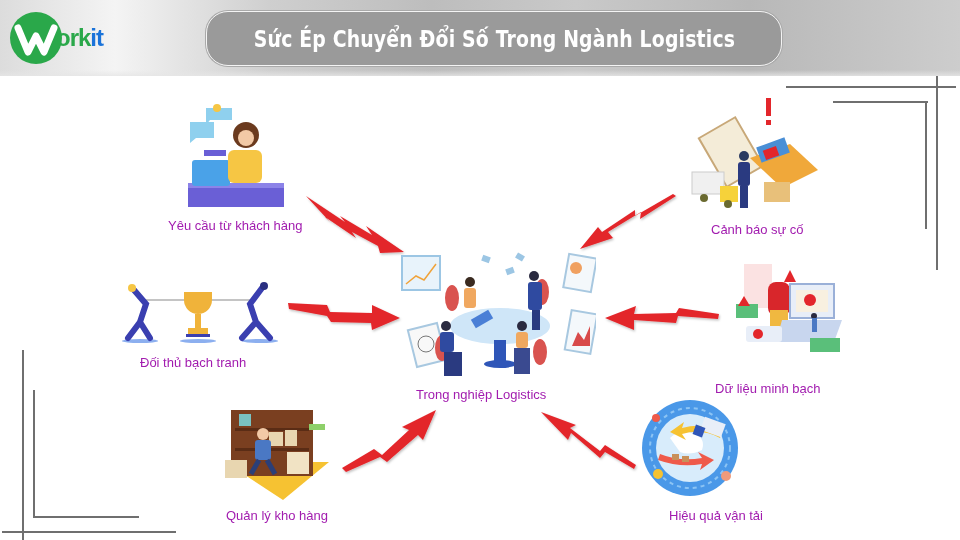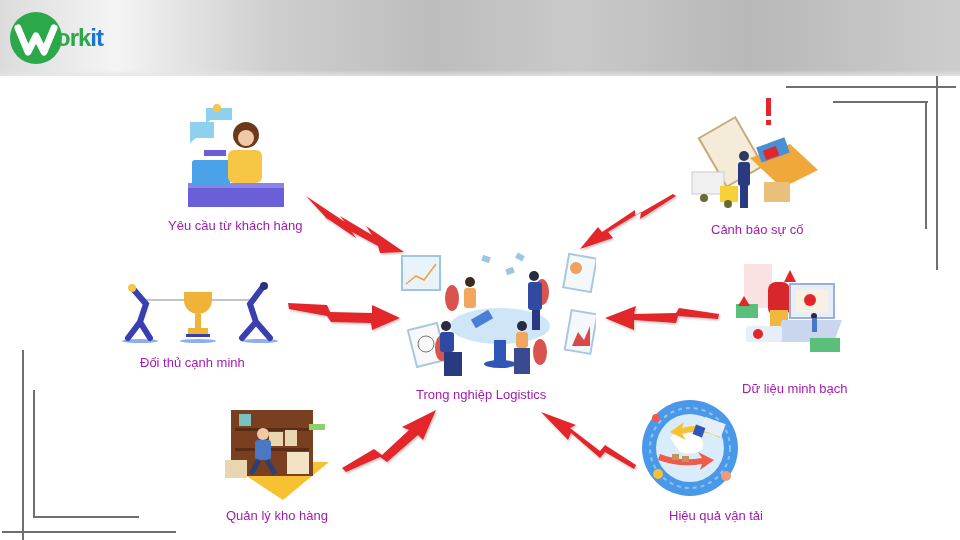--- a/index.html
+++ b/index.html
@@ -58,20 +58,23 @@
     <div class="logo-w">
       <svg width="52" height="52" viewBox="0 0 52 52">
         <path d="M8 16 L18 40 L26 24 L34 40 L44 16" fill="none" stroke="#ffffff" stroke-width="7" stroke-linejoin="round" stroke-linecap="round"></path>
       </svg>
     </div>
     <div class="logo-text">
       <span class="g">ork</span><span class="b">it</span>
     </div>
   </div>
 
+  <div class="title-pill">
+    <span class="title-text">Sức Ép Chuyển Đổi Số Trong Ngành Logistics</span>
+  </div>
 </div>
 
 <div class="frame-line" style="left:786px;top:86px;width:170px;height:2px;"></div>
 <div class="frame-line" style="left:936px;top:76px;width:2px;height:194px;"></div>
 <div class="frame-line" style="left:833px;top:101px;width:95px;height:2px;"></div>
 <div class="frame-line" style="left:925px;top:101px;width:2px;height:128px;"></div>
 
 <div class="frame-line" style="left:22px;top:350px;width:2px;height:190px;"></div>
 <div class="frame-line" style="left:2px;top:531px;width:174px;height:2px;"></div>
 <div class="frame-line" style="left:33px;top:390px;width:2px;height:127px;"></div>
@@ -133,21 +136,21 @@
     <line x1="30" y1="18" x2="142" y2="18" stroke="#8a8a8a" stroke-width="1.2"></line>
     <path d="M22 8 L34 22 L28 40 L16 56 M28 40 L38 56" stroke="#3a3fb0" stroke-width="6" fill="none" stroke-linecap="round"></path>
     <circle cx="20" cy="6" r="4" fill="#f6c644"></circle>
     <path d="M150 6 L138 22 L144 40 L130 56 M144 40 L158 56" stroke="#3a3fb0" stroke-width="6" fill="none" stroke-linecap="round"></path>
     <circle cx="152" cy="4" r="4" fill="#2a2f80"></circle>
     <path d="M72 10 h28 v8 a14 14 0 0 1 -28 0 z" fill="#f0b33a"></path>
     <rect x="83" y="32" width="6" height="14" fill="#f0b33a"></rect>
     <rect x="76" y="46" width="20" height="6" fill="#f0b33a"></rect>
     <rect x="74" y="52" width="24" height="3" fill="#3a3fb0"></rect>
   </svg>
-  <div class="node-label" style="left:140px;top:355px;">Đối thủ cạnh minh</div>
+  <div class="node-label" style="left:140px;top:355px;">Đối thủ bạch tranh</div>
 </div>
 
 <div class="node">
   <svg class="illus" style="left:225px;top:402px;" width="104" height="98" viewBox="0 0 104 98">
     <polygon points="0,60 104,60 58,98" fill="#f6c232"></polygon>
     <rect x="6" y="8" width="82" height="66" fill="#7a3f20"></rect>
     <rect x="10" y="26" width="74" height="3" fill="#5a2c15"></rect>
     <rect x="10" y="46" width="74" height="3" fill="#5a2c15"></rect>
     <rect x="14" y="12" width="12" height="12" fill="#7ac2c2"></rect>
     <rect x="44" y="30" width="14" height="14" fill="#e8d6b0"></rect>
@@ -234,21 +237,21 @@
     <circle cx="80" cy="40" r="6" fill="#e3262b"></circle>
     <polygon points="52,60 112,60 104,82 46,82" fill="#c8d6ee"></polygon>
     <rect x="6" y="44" width="22" height="14" fill="#5abf7a"></rect>
     <polygon points="14,36 20,46 8,46" fill="#e3262b"></polygon>
     <rect x="16" y="66" width="36" height="16" rx="3" fill="#e8eef8"></rect>
     <circle cx="28" cy="74" r="5" fill="#e3262b"></circle>
     <rect x="80" y="78" width="30" height="14" fill="#5abf7a"></rect>
     <circle cx="84" cy="56" r="3" fill="#2a2a40"></circle>
     <rect x="82" y="58" width="5" height="14" fill="#4a78c4"></rect>
   </svg>
-  <div class="node-label" style="left:742px;top:381px;">Dữ liệu minh bạch</div>
+  <div class="node-label" style="left:715px;top:381px;">Dữ liệu minh bạch</div>
 </div>
 
 <div class="node">
   <svg class="illus" style="left:640px;top:398px;" width="100" height="100" viewBox="0 0 100 100">
     <circle cx="50" cy="50" r="48" fill="#4a98e8"></circle>
     <circle cx="50" cy="50" r="40" fill="none" stroke="#8cc4f4" stroke-width="2" stroke-dasharray="4 4"></circle>
     <circle cx="50" cy="50" r="34" fill="#d8ecfb"></circle>
     <path d="M30 40 Q40 30 54 36 Q66 40 62 52 Q50 58 40 54 Z" fill="#ffffff"></path>
     <path d="M20 56 Q40 64 62 60 L58 54 L74 62 L60 72 L62 66 Q40 70 18 62 Z" fill="#ef5a4a"></path>
     <path d="M80 40 Q62 30 42 36 L46 42 L30 34 L44 24 L42 30 Q64 24 82 34 Z" fill="#f6c232"></path>

